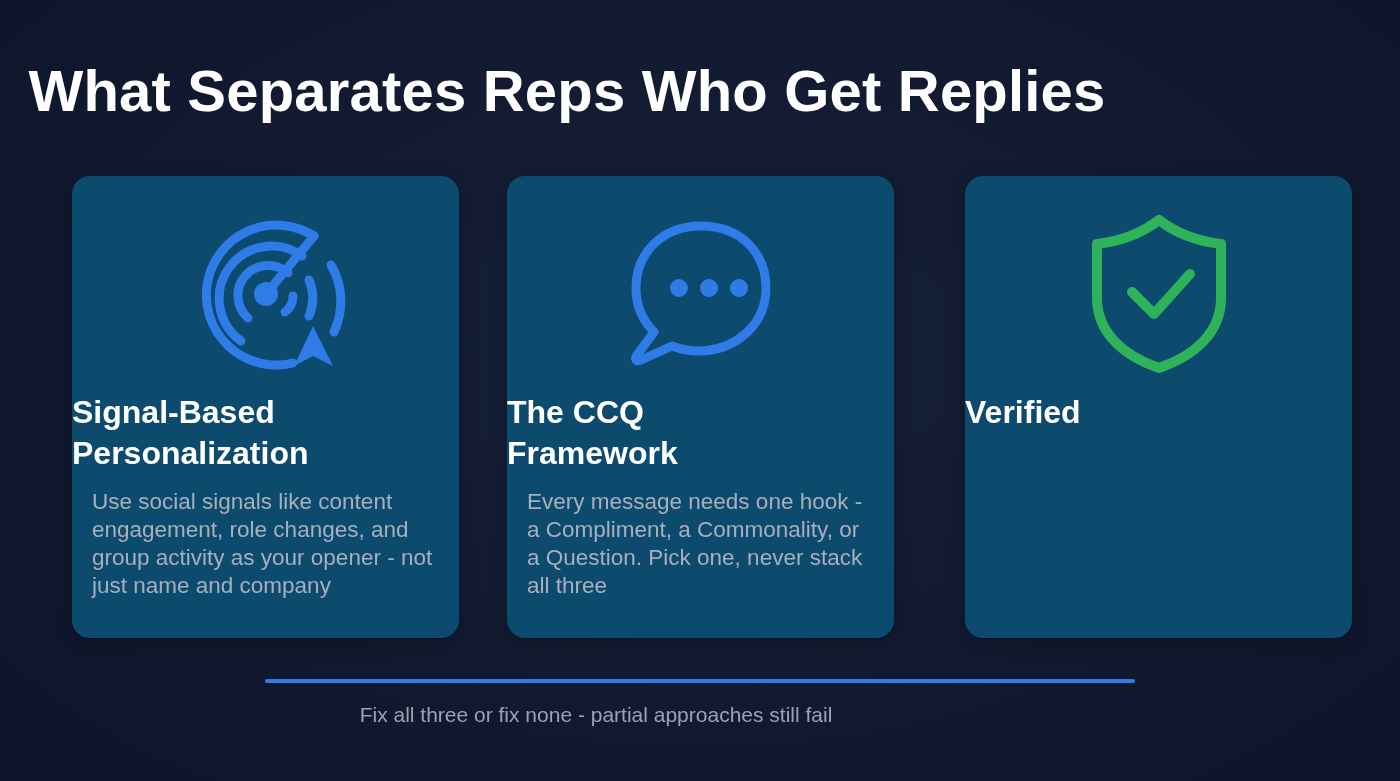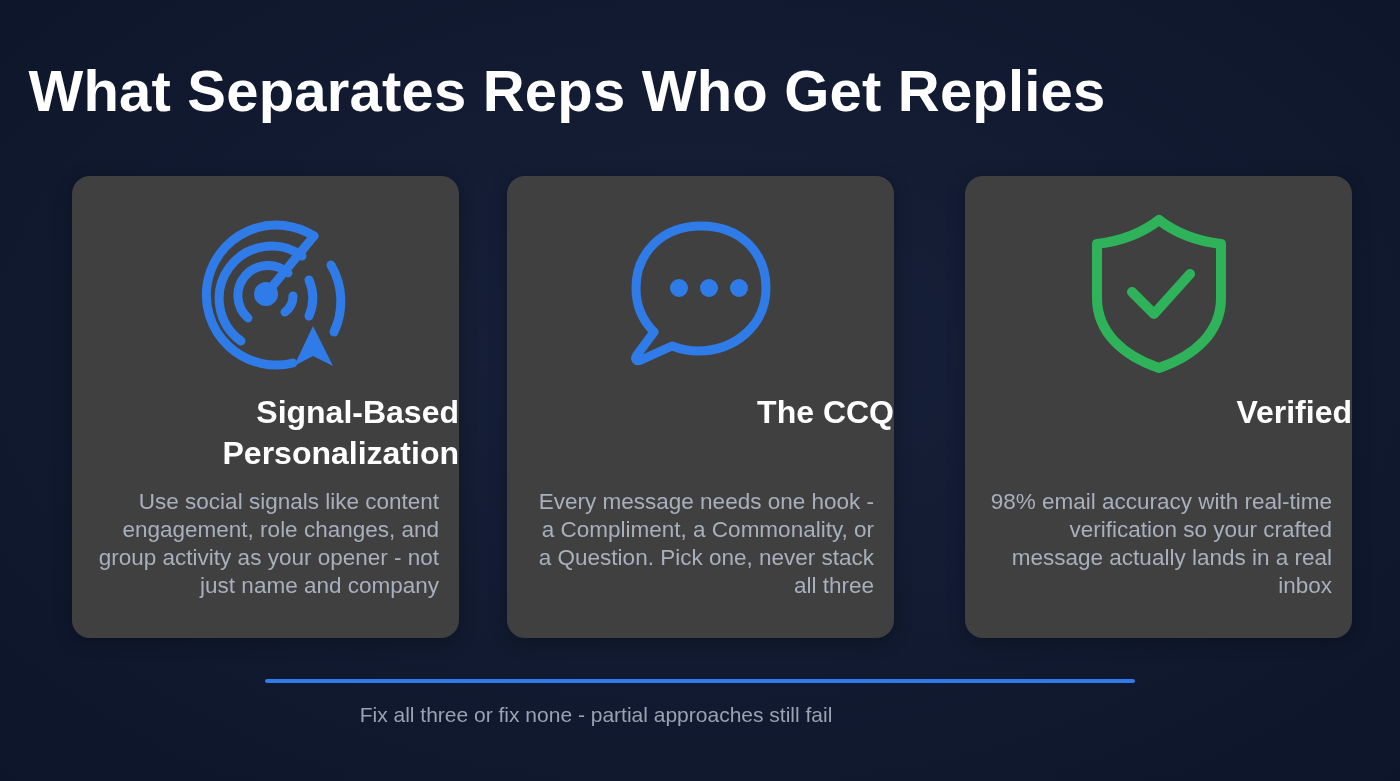--- a/index.html
+++ b/index.html
@@ -9,23 +9,23 @@
       font-family: "Liberation Sans", "DejaVu Sans", sans-serif;
       position: relative;
     }
     .title {
       position: absolute; top: 62px; left: 0; width: 1134px;
       text-align: center; color: #ffffff; font-weight: 700;
       font-size: 58px; letter-spacing: 0.2px; line-height: 1;
     }
     .card {
       position: absolute; top: 176px; width: 387px; height: 462px;
-      background: #404040; border-radius: 18px;
+      background: #0c4a6e; border-radius: 18px;
       box-shadow: 0 4px 18px rgba(0,0,0,0.25);
-      text-align: right;
+      text-align: left;
     }
     .card .icon { position: absolute; left: 50%; transform: translateX(-50%); top: 32px; width: 170px; height: 170px; }
     .card h2 {
       position: absolute; top: 216px; left: 0; width: 100%;
       margin: 0; color: #ffffff; font-weight: 700; font-size: 32px; line-height: 41px;
     }
     .card p {
       position: absolute; top: 312px; left: 20px; right: 20px;
       margin: 0; color: #a8afbd; font-size: 22.5px; line-height: 28px;
     }
@@ -66,29 +66,29 @@
 
 <div class="card" style="left:507px;">
   <svg class="icon" viewBox="0 0 170 170">
     <path d="M 85 18 C 125 18 150 45 150 80 C 150 118 118 143 82 143 C 73 143 64 141 56 138 L 25 152 C 20 154 18 151 21 147 L 38 124 C 26 112 20 97 20 80 C 20 45 46 18 85 18 Z" fill="none" stroke="#2f7be8" stroke-width="9" stroke-linejoin="round"></path>
     <circle cx="63" cy="80" r="9" fill="#2f7be8"></circle>
     <circle cx="93" cy="80" r="9" fill="#2f7be8"></circle>
     <circle cx="123" cy="80" r="9" fill="#2f7be8"></circle>
   </svg>
   <h2>
     <span>The CCQ</span><br>
+    <span>Framework</span>
   </h2>
   <p>Every message needs one hook - a Compliment, a Commonality, or a Question. Pick one, never stack all three</p>
 </div>
 
 <div class="card" style="left:941px;margin-left:24px;">
   <svg class="icon" viewBox="0 0 170 170">
     <path d="M 85 12 C 103 26 122 33 147 36 L 147 90 C 147 125 120 148 85 160 C 50 148 23 125 23 90 L 23 36 C 48 33 67 26 85 12 Z" fill="none" stroke="#2fb35a" stroke-width="10" stroke-linejoin="round"></path>
     <path d="M 58 84 L 80 106 L 116 66" fill="none" stroke="#2fb35a" stroke-width="10" stroke-linecap="round" stroke-linejoin="round"></path>
   </svg>
   <h2>
     <span>Verified</span><br>
   </h2>
-  <p>98% email accuracy with real-time verification so your crafted message actually lands in a real inbox</p>
 </div>
 
 <div class="divider"></div>
 <div class="footer">Fix all three or fix none - partial approaches still fail</div>
 
 </body></html>

